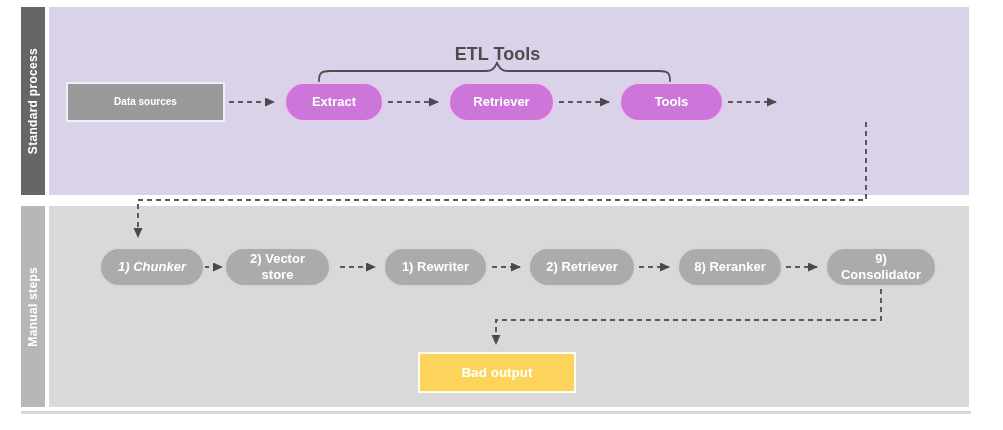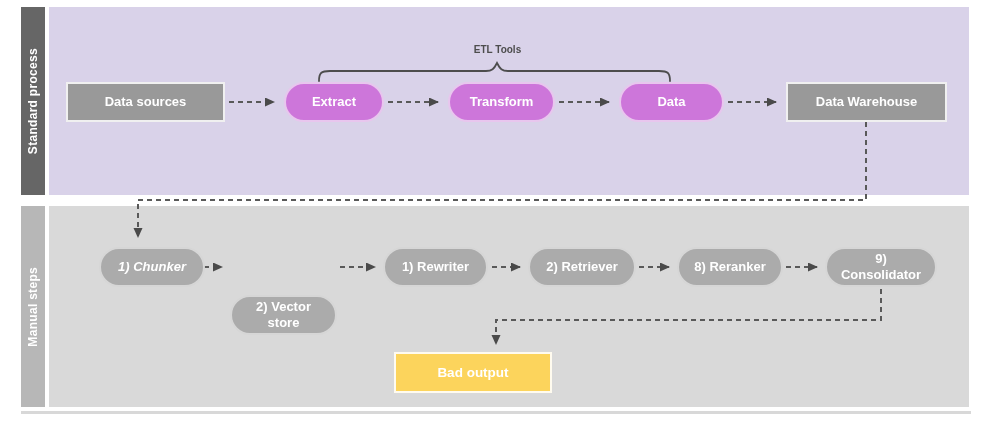--- a/index.html
+++ b/index.html
@@ -28,36 +28,36 @@
   .lane1-body{background:var(--lane1-bg);}
   .lane2-bar{background:var(--lane2-bar);}
   .lane2-body{background:var(--lane2-bg);}
   .bottom-rule{position:absolute; left:21px; top:411px; width:950px; height:3px; background:#d8d8d8;}
   .node{
     position:absolute; display:flex; align-items:center; justify-content:center; text-align:center;
     color:var(--node-text); font-weight:bold; z-index:10; box-sizing:border-box; line-height:16px;
   }
   .rect-node{
     top:82px; height:40px; background:var(--node-gray);
-    border:2px solid rgba(255,255,255,.85); font-size:13px;
+    border:2px solid rgba(255,255,255,.85); font-size:10px;
   }
   .pill{border-radius:22px; font-size:13px; padding:0 10px;}
   .pill-pink{
     top:82px; height:40px; background:var(--pill-pink); border:2px solid var(--pill-pink-border);
   }
   .pill-gray{
     top:247px; height:40px; background:var(--pill-gray); border:2px solid var(--pill-gray-border);
   }
   .output-node{
-    left:394px; top:352px; width:158px; height:41px;
+    left:418px; top:352px; width:158px; height:41px;
     background:var(--output-yellow); border:2px solid rgba(255,255,255,.9); font-size:13.5px;
   }
   .brace-label{
     position:absolute; left:440px; top:44px; width:115px; text-align:center;
-    color:var(--label-text); font-size:10px; font-weight:bold; z-index:10;
+    color:var(--label-text); font-size:18px; font-weight:bold; z-index:10;
   }
   svg.overlay{position:absolute; left:0; top:0; z-index:5;}
   .dashed{stroke:var(--connector); stroke-width:2; fill:none; stroke-dasharray:5 4;}
   .solidline{stroke:var(--label-text); stroke-width:1.8; fill:none;}
 </style>
 </head>
 <body>
 
 <div class="canvas">
 
@@ -95,26 +95,25 @@
 
     <path class="dashed" marker-end="url(#arrow)" d="M881,289 L881,320 L496,320 L496,344"></path>
 
     <path class="solidline" stroke-linecap="round" d="M319,81 C319,73 321,71 330,71 L486,71 C492,71 494,69 497,63 C500,69 502,71 508,71 L659,71 C668,71 670,73 670,81"></path>
   </svg>
 
   <div class="brace-label">ETL Tools</div>
 
   <div class="node rect-node" style="left:66px; width:159px;">Data sources</div>
   <div class="node pill pill-pink" style="left:284px; width:100px;">Extract</div>
-  <div class="node pill pill-pink" style="left:448px; width:107px;">Transform</div>
-  <div class="node pill pill-pink" style="left:619px; width:105px;">Data</div>
-  <div class="node rect-node" style="left:786px; width:161px;">Data Warehouse</div>
+  <div class="node pill pill-pink" style="left:448px; width:107px;">Retriever</div>
+  <div class="node pill pill-pink" style="left:619px; width:105px;">Tools</div>
 
   <div class="node pill pill-gray" style="left:99px;  width:106px;font-style:italic;">1) Chunker</div>
-  <div class="node pill pill-gray" style="left:230px; width:107px;margin-top:48px;">2) Vector store</div>
+  <div class="node pill pill-gray" style="left:224px; width:107px;">2) Vector store</div>
   <div class="node pill pill-gray" style="left:383px; width:105px;">1) Rewriter</div>
   <div class="node pill pill-gray" style="left:528px; width:108px;">2) Retriever</div>
   <div class="node pill pill-gray" style="left:677px; width:106px;">8) Reranker</div>
   <div class="node pill pill-gray" style="left:825px; width:112px;">9) Consolidator</div>
 
   <div class="node output-node">Bad output</div>
 
 </div>
 
 </body></html>

